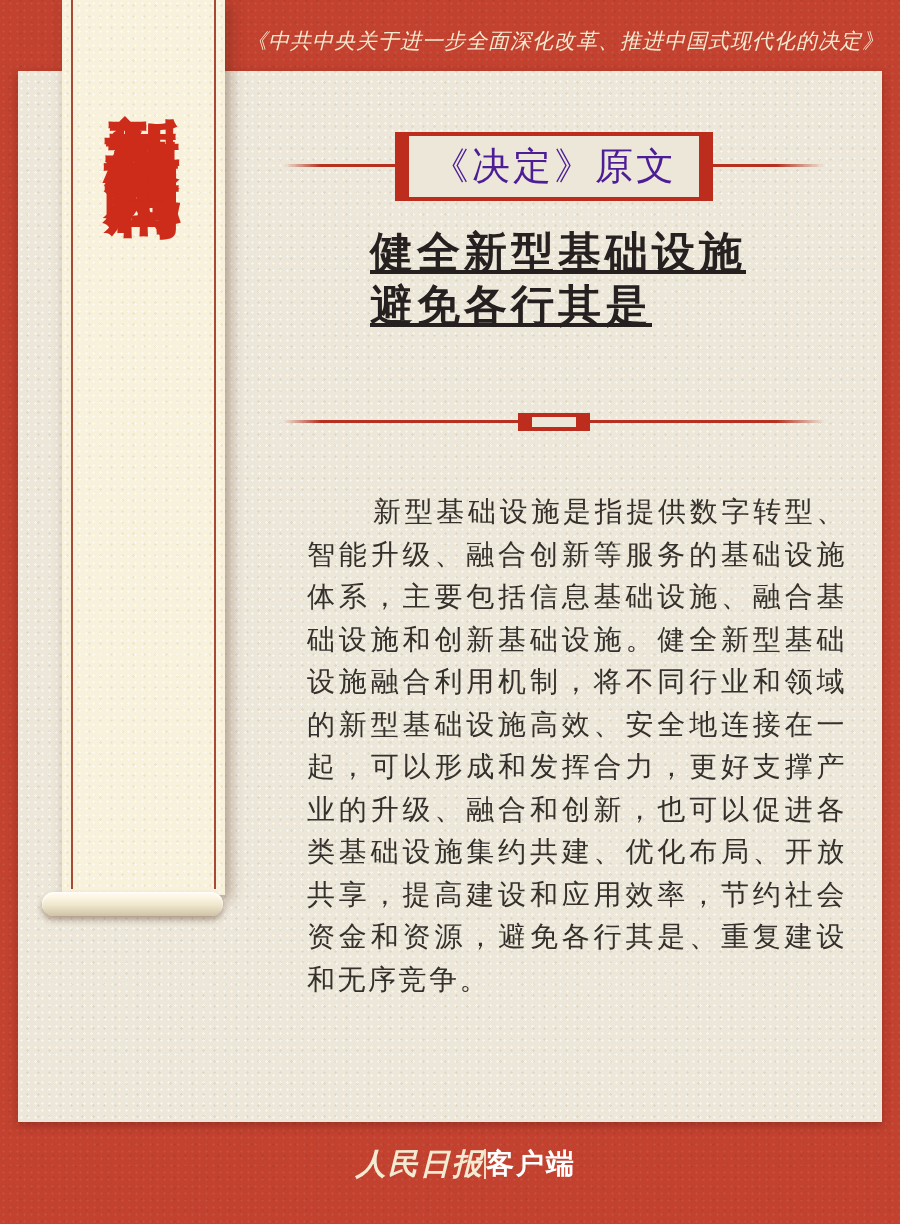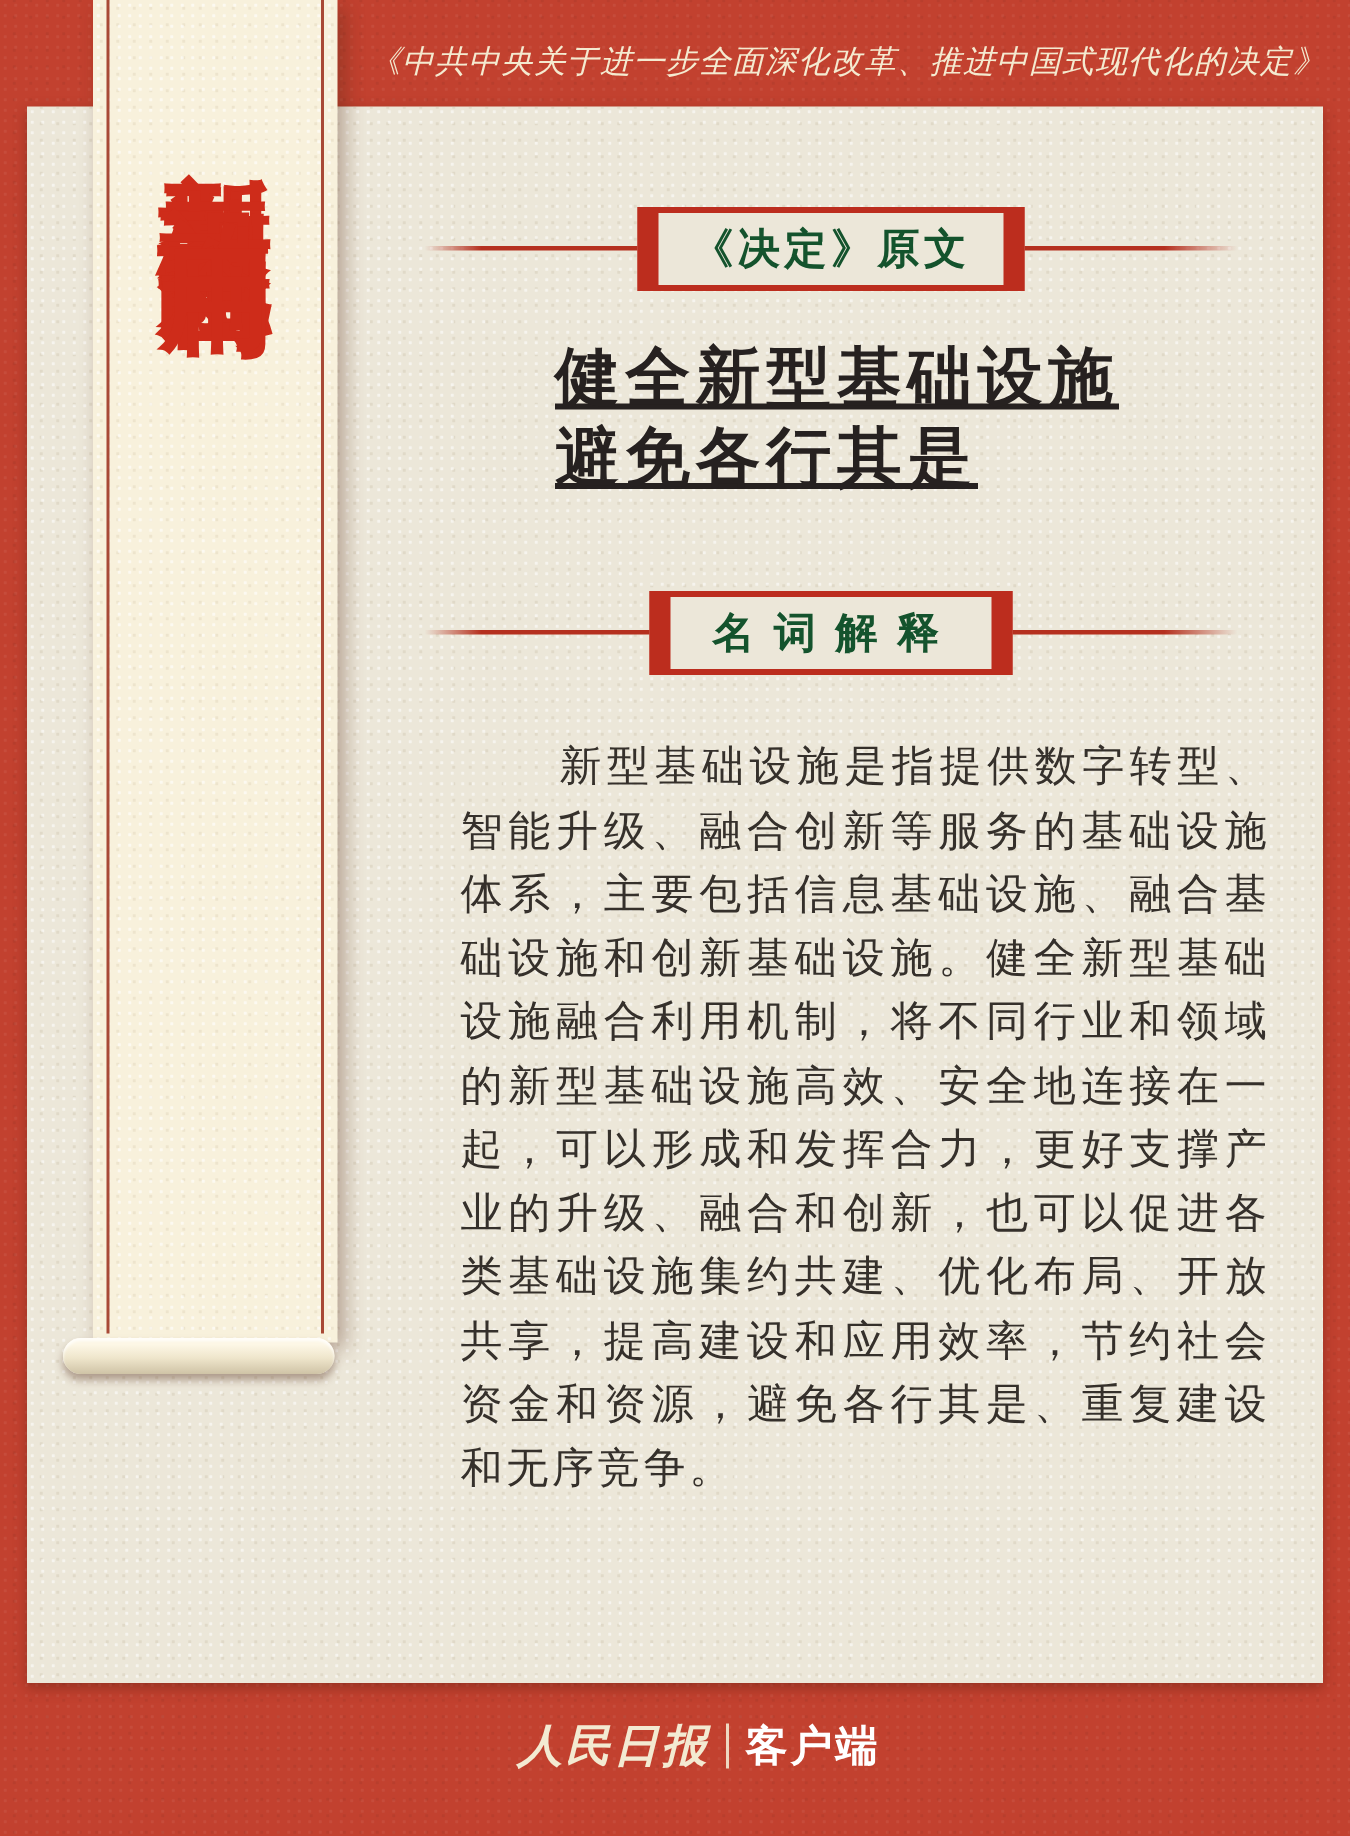--- a/index.html
+++ b/index.html
@@ -70,38 +70,38 @@
   .badge-rule{
     position:absolute; left:0; right:0; top:24px; height:3px;
     background:linear-gradient(90deg, rgba(181,48,31,0) 0%, #b5301f 7%, #b5301f 91%, rgba(181,48,31,0) 100%);
   }
   .badge-box{
     position:relative; background:#ece7d9; border:4px solid #bc2d1e;
     padding:5px 32px; z-index:1;
   }
   .badge-cap{ position:absolute; top:-4px; bottom:-4px; width:14px; background:#bc2d1e; }
   .cap-l{ left:-4px; } .cap-r{ right:-4px; }
-  .badge-text{ font-size:28px; color:#14532d; font-weight:700; letter-spacing:3px; white-space:nowrap; }
+  .badge-text{ font-size:38px; color:#4c1d95; font-weight:400; letter-spacing:3px; white-space:nowrap; }
   .badge-text.wide{ letter-spacing:13px; padding-left:6px; }
   
   .decision-title{
     position:absolute; left:370px; top:226px; z-index:2;
     font-size:43px; font-weight:700; color:#262120;
     line-height:53px; letter-spacing:4px;text-decoration:underline;
   }
   .decision-title span{ display:block; }
   .glossary-body{
     position:absolute; left:307px; top:491px; width:540px; z-index:2;
     font-size:28px; line-height:42.5px; letter-spacing:2.5px;
     color:#35302b; text-align:justify; text-indent:66px;
   }
   
   .footer-logo{
     position:absolute; left:0; right:0; top:1144px; height:40px;
-    display:flex; align-items:center; justify-content:center; gap:11px;
+    display:flex; align-items:center; justify-content:center; 
     padding-left:32px; z-index:2;
   }
   .brand-script{
     font-size:30px; font-style:italic; font-weight:700; color:#f3ead2;
     letter-spacing:2px;
   }
   .brand-divider{ width:2px; height:30px; background:#f3ead2; opacity:.9; }
   .brand-suffix{
     font-family:"Liberation Sans","DejaVu Sans",sans-serif;
     font-size:28px; font-weight:700; color:#ffffff; letter-spacing:2px;
@@ -127,21 +127,20 @@
 
   <h1 class="decision-title">
     <span>健全新型基础设施</span>
     <span>避免各行其是</span>
   </h1>
 
   <div class="badge-row" style="top:396px;">
     <div class="badge-rule"></div>
     <div class="badge-box">
       <i class="badge-cap cap-l"></i>
-      <span class="badge-text wide">名词解释</span>
       <i class="badge-cap cap-r"></i>
     </div>
   </div>
 
   <p class="glossary-body">新型基础设施是指提供数字转型、智能升级、融合创新等服务的基础设施体系，主要包括信息基础设施、融合基础设施和创新基础设施。健全新型基础设施融合利用机制，将不同行业和领域的新型基础设施高效、安全地连接在一起，可以形成和发挥合力，更好支撑产业的升级、融合和创新，也可以促进各类基础设施集约共建、优化布局、开放共享，提高建设和应用效率，节约社会资金和资源，避免各行其是、重复建设和无序竞争。</p>
 
   <div class="banner">
     <div class="banner-border"></div>
     <div class="banner-text">新型基础设施融合利用</div>
     <div class="banner-curl"></div>

